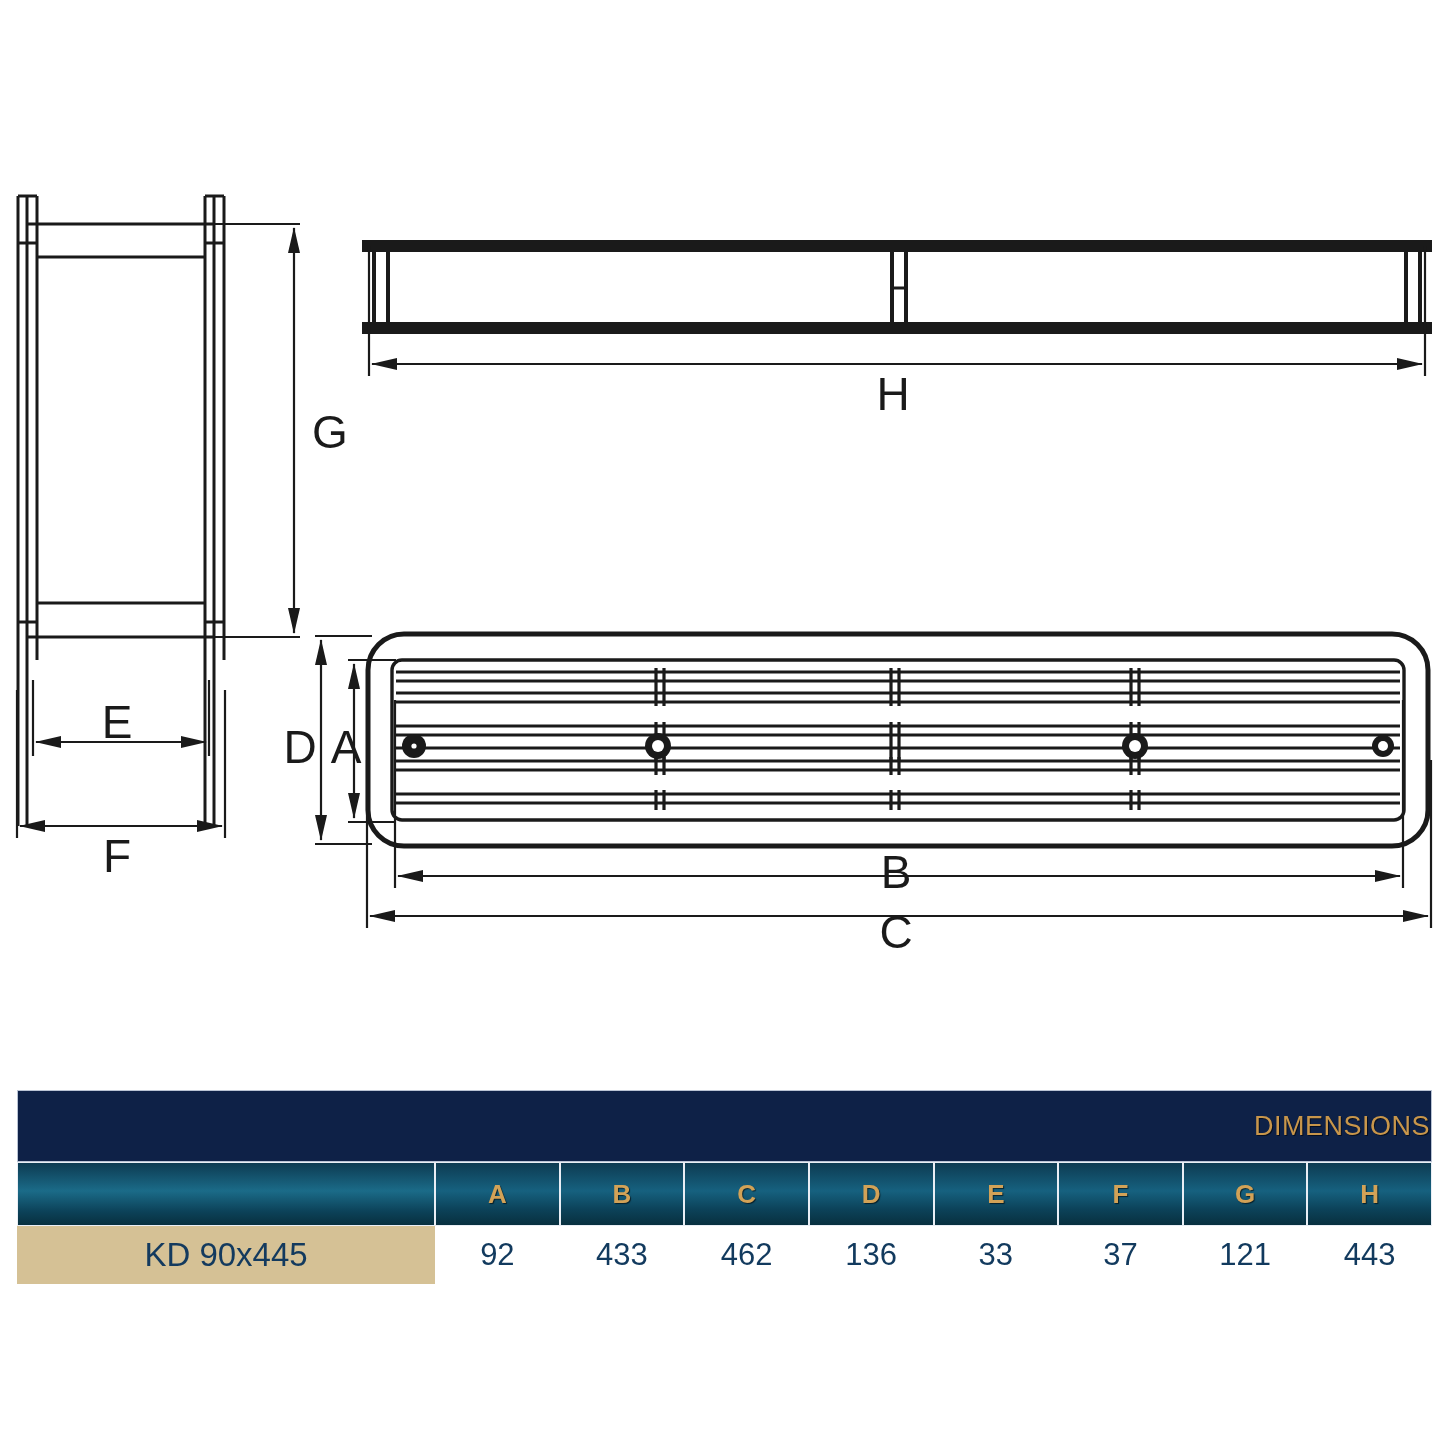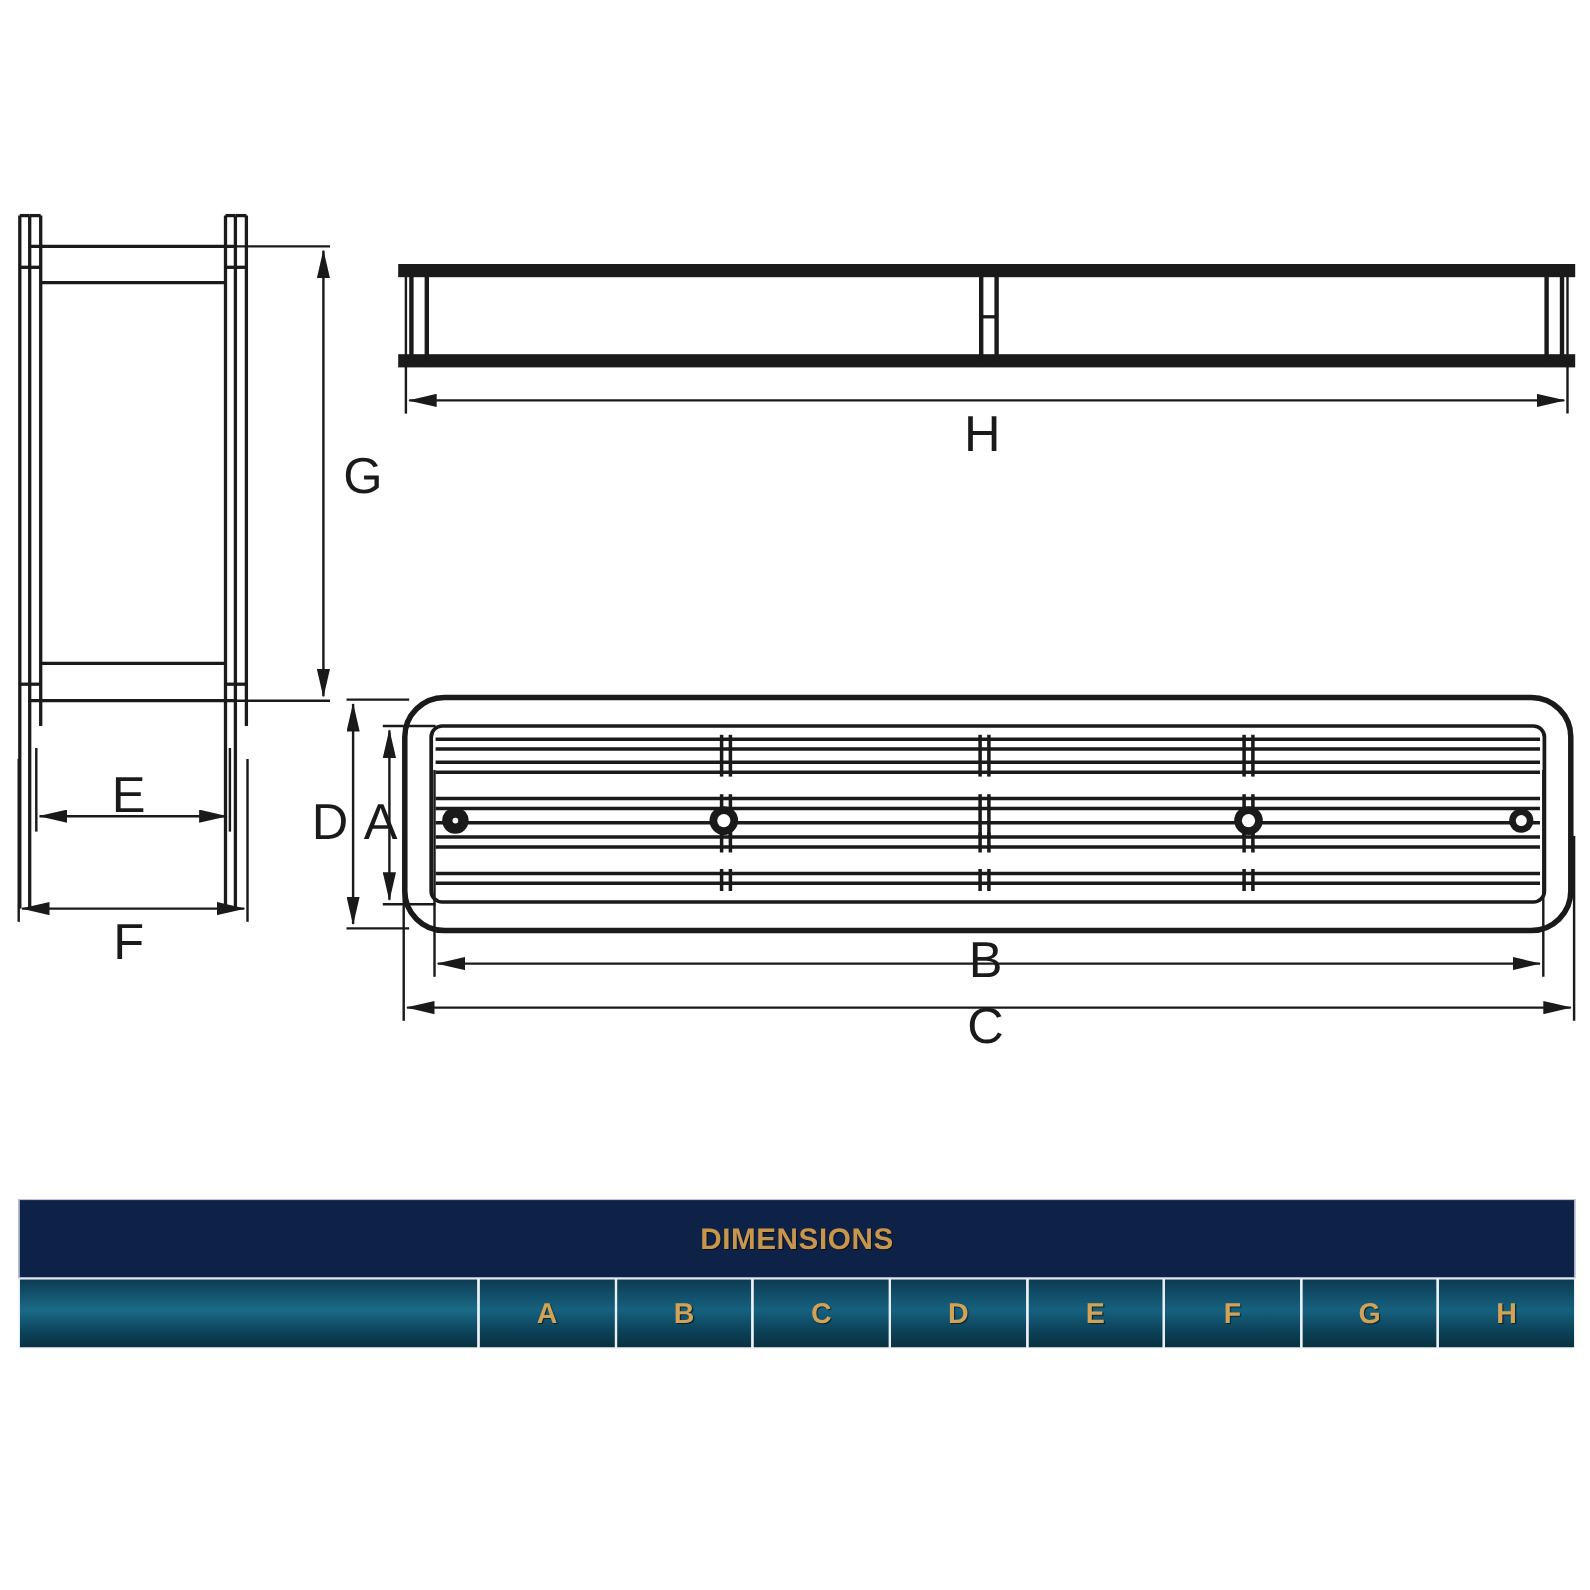--- a/index.html
+++ b/index.html
@@ -40,24 +40,24 @@
     top: 1090px;
     width: 1415px;
     border-collapse: separate;
     border-spacing: 0;
   }
 
   .title-row td {
     height: 68px;
     background: #0e2147;
     color: #c8964b;
-    text-align: center;
+    text-align: right;
     vertical-align: middle;
     font-size: 27px;
-    font-weight: bold;
+    font-weight: normal;
     letter-spacing: 0.5px;
     border: 1px solid #b9c3d4;
     text-shadow: 1px 1px 0 rgba(0,0,0,0.55);
   }
 
   .head-row td {
     height: 60px;
     text-align: center;
     vertical-align: middle;
     color: #d2a257;
@@ -310,16 +310,27 @@
         <td class="model-head"></td>
         <td>A</td>
         <td>B</td>
         <td>C</td>
         <td>D</td>
         <td>E</td>
         <td>F</td>
         <td>G</td>
         <td>H</td>
       </tr>
+      <tr class="data-row">
+        <td class="model-cell">KD 90x445</td>
+        <td>92</td>
+        <td>433</td>
+        <td>462</td>
+        <td>136</td>
+        <td>33</td>
+        <td>37</td>
+        <td>121</td>
+        <td>443</td>
+      </tr>
     </tbody>
   </table>
 
 </div>
 
 </body></html>

